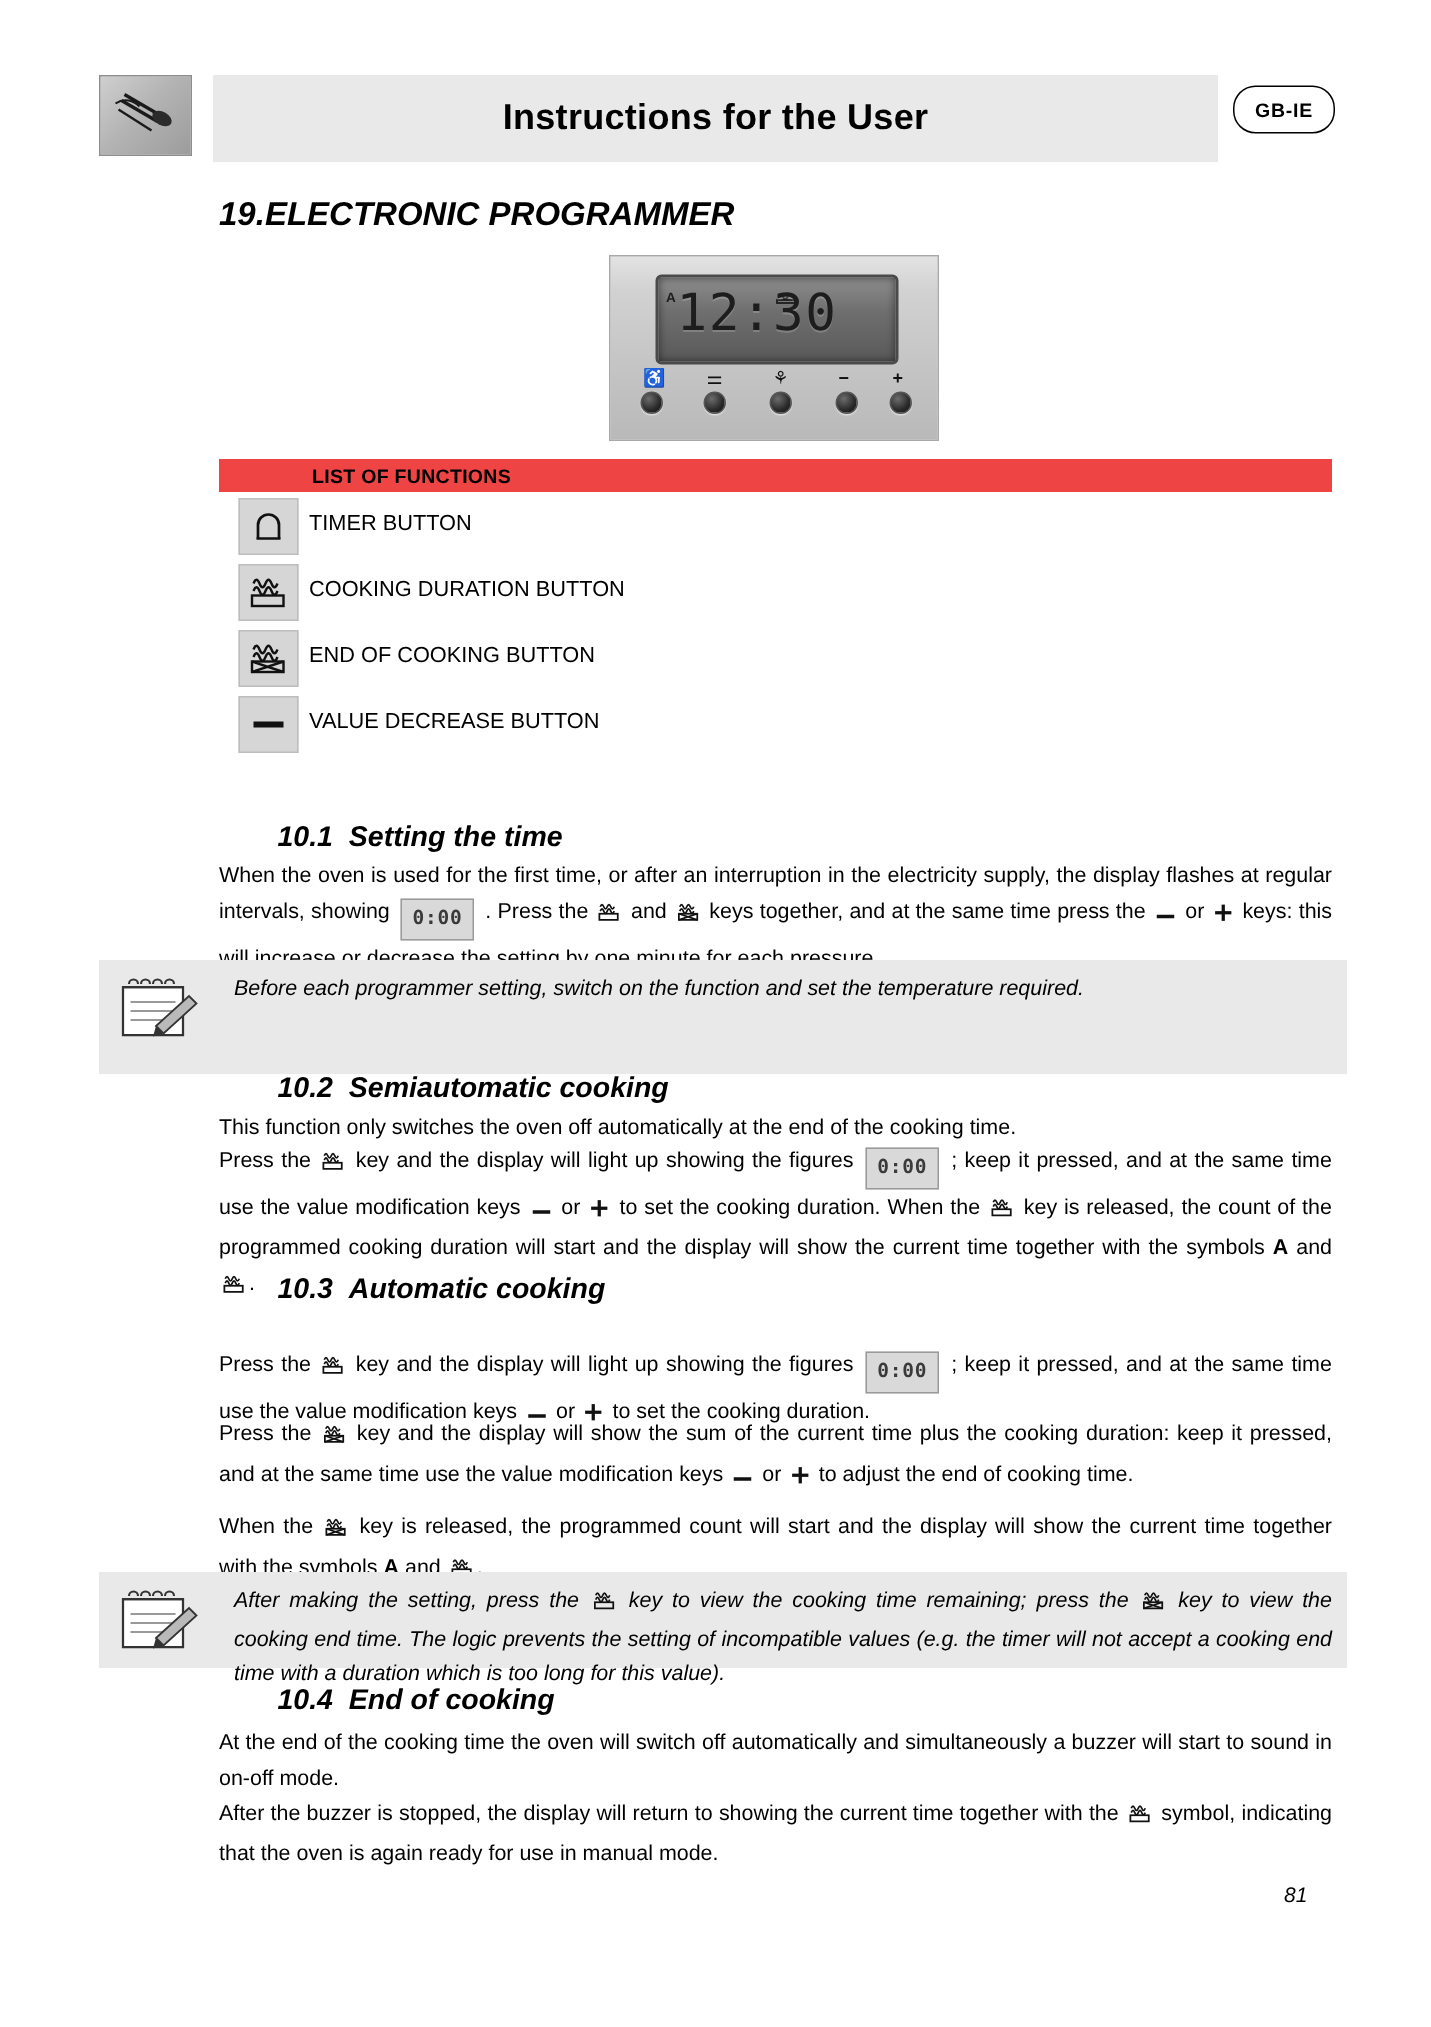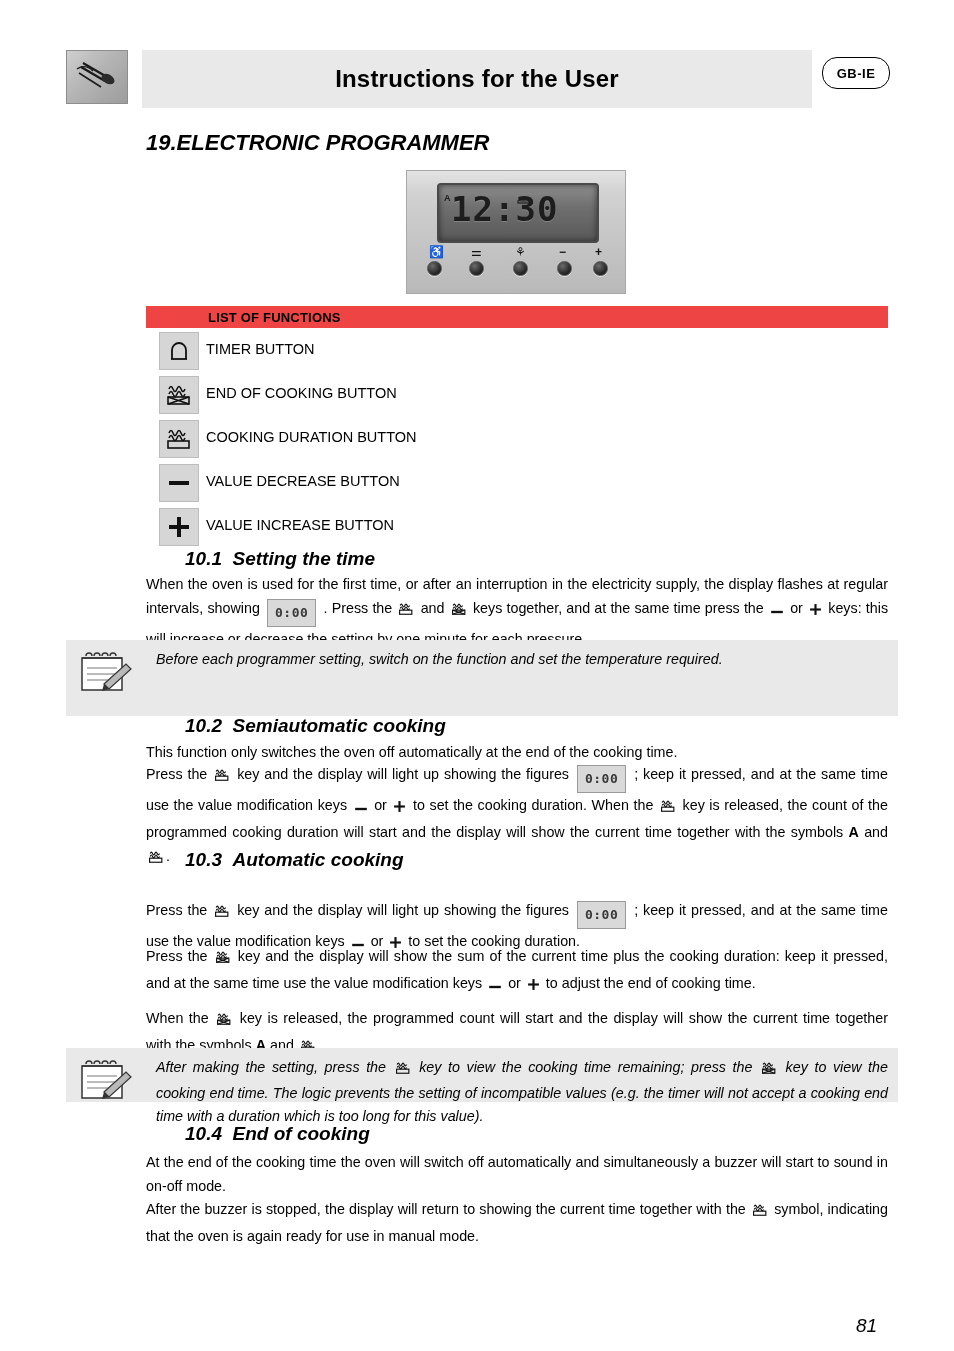--- a/index.html
+++ b/index.html
@@ -53,21 +53,21 @@
   }
   .prog-display{
     position:absolute;left:30px;top:12px;width:158px;height:56px;
     background:linear-gradient(180deg,#8d8d8d 0%,#6f6f6f 40%,#595959 100%);
     border:2px solid #4a4a4a;border-radius:4px;
     box-shadow:inset 0 0 6px rgba(0,0,0,.55);
   }
   .lcd-digits{
     position:absolute;left:12px;top:4px;
     font-family:"DejaVu Sans Mono", monospace;
-    font-size:34px;font-weight:bold;color:#1d1d1d;
+    font-size:34px;font-weight:normal;color:#1d1d1d;
     letter-spacing:1px;
     text-shadow:0 1px 0 rgba(255,255,255,.18);
   }
   .lcd-a{
     position:absolute;left:5px;top:8px;font-size:9px;font-weight:bold;color:#1d1d1d;
   }
   .lcd-top-icon{position:absolute;left:78px;top:5px;}
   .prog-icons{
     position:absolute;left:16px;top:74px;width:186px;height:16px;
   }
@@ -125,21 +125,21 @@
     background:#d9d9d9;border:1px solid #9a9a9a;
     padding:1px 7px;margin:0 3px;
     font-family:"DejaVu Sans Mono", monospace;
     font-size:13px;font-weight:bold;color:#3a3a3a;
     letter-spacing:.5px;
   }
   .gl{display:inline-block;vertical-align:-3px;margin:0 2px;}
   .bold{font-weight:bold;}
 
   .pageno{
-    position:absolute;left:856px;top:1315px;font-size:19px;font-style:italic;
+    position:absolute;left:856px;top:1255px;font-size:14px;font-style:italic;
   }
 </style>
 </head>
 <body>
 
 <div class="page">
 
   <div class="header">
     <div class="logo-box">
       <svg width="44" height="36" viewBox="0 0 44 36">
@@ -201,69 +201,58 @@
     <div class="lof-row">
       <div class="lof-icon">
         <svg width="22" height="24" viewBox="0 0 22 24">
             <g fill="none" stroke="#111" stroke-width="1.8">
           <path d="M4 20 L4 11 a7 7 0 0 1 14 0 L18 20"></path>
               <path d="M3 20 L19 20"></path>
             </g>
           </svg>
       </div>
       <div class="lof-label">TIMER BUTTON</div>
+    </div>
+
+    <div class="lof-row">
+      <div class="lof-icon">
+        <svg width="26" height="24" viewBox="0 0 26 24">
+            <g fill="none" stroke="#111" stroke-width="1.6">
+          <path d="M3 11 q2-5 4 0 q2 5 4 0 q2-5 4 0 q2 5 4 0"></path>
+          <path d="M3 6 q2-5 4 0 q2 5 4 0 q2-5 4 0 q2 5 4 0"></path>
+          <rect x="2" y="14" width="21" height="7"></rect>
+            </g>
+          </svg>
+      </div>
+      <div class="lof-label">COOKING DURATION BUTTON</div>
     </div>
 
     <div class="lof-row">
       <div class="lof-icon">
         <svg width="26" height="24" viewBox="0 0 26 24">
             <g fill="none" stroke="#111" stroke-width="1.6">
           <path d="M3 11 q2-5 4 0 q2 5 4 0 q2-5 4 0 q2 5 4 0"></path>
           <path d="M3 6 q2-5 4 0 q2 5 4 0 q2-5 4 0 q2 5 4 0"></path>
           <rect x="2" y="14" width="21" height="7"></rect>
           <path d="M2 14 L23 21 M23 14 L2 21"></path>
             </g>
           </svg>
       </div>
       <div class="lof-label">END OF COOKING BUTTON</div>
     </div>
 
     <div class="lof-row">
       <div class="lof-icon">
-        <svg width="26" height="24" viewBox="0 0 26 24">
-            <g fill="none" stroke="#111" stroke-width="1.6">
-          <path d="M3 11 q2-5 4 0 q2 5 4 0 q2-5 4 0 q2 5 4 0"></path>
-          <path d="M3 6 q2-5 4 0 q2 5 4 0 q2-5 4 0 q2 5 4 0"></path>
-          <rect x="2" y="14" width="21" height="7"></rect>
-            </g>
-          </svg>
-      </div>
-      <div class="lof-label">COOKING DURATION BUTTON</div>
-    </div>
-
-    <div class="lof-row">
-      <div class="lof-icon">
         <svg width="24" height="10" viewBox="0 0 24 10">
             <rect x="2" y="3" width="20" height="4" fill="#111"></rect>
           </svg>
       </div>
       <div class="lof-label">VALUE DECREASE BUTTON</div>
     </div>
 
-    <div class="lof-row">
-      <div class="lof-icon">
-        <svg width="24" height="24" viewBox="0 0 24 24">
-            <g fill="#111">
-              <rect x="2" y="10" width="20" height="4"></rect>
-              <rect x="10" y="2" width="4" height="20"></rect>
-            </g>
-          </svg>
-      </div>
-      <div class="lof-label">VALUE INCREASE BUTTON</div>
-    </div>
   </div>
 
   <div class="h2" style="top:548px">
     <span class="num">10.1</span>&nbsp;&nbsp;<span>Setting the time</span>
   </div>
 
   <p class="txt" style="top:572px">
     <span>When the oven is used for the first time, or after an interruption in the electricity supply, the display flashes at regular intervals, showing</span>
     <span class="chip">0:00</span>
     <span>. Press the</span>
@@ -439,21 +428,21 @@
     <span>and</span>
     <span class="gl"><svg width="16" height="14" viewBox="0 0 26 24">
           <g fill="none" stroke="#111" stroke-width="2">
             <path d="M3 11 q2-5 4 0 q2 5 4 0 q2-5 4 0 q2 5 4 0"></path>
             <path d="M3 6 q2-5 4 0 q2 5 4 0 q2-5 4 0 q2 5 4 0"></path>
             <rect x="2" y="14" width="21" height="7"></rect>
           </g>
         </svg></span><span>.</span>
   </p>
 
-  <div class="note" style="top:1048px;height:54px">
+  <div class="note" style="top:1048px;height:64px">
     <div class="note-icon">
       <svg width="62" height="46" viewBox="0 0 62 46">
         <path d="M8 10 L48 10 L48 42 L8 42 Z" fill="#ffffff" stroke="#333" stroke-width="1.5"></path>
         <path d="M8 10 L48 10" stroke="#333" stroke-width="1.5"></path>
         <g stroke="#777" stroke-width="1">
             <path d="M13 20 L43 20"></path>
             <path d="M13 26 L43 26"></path>
             <path d="M13 32 L38 32"></path>
           </g>
         <g stroke="#333" stroke-width="1.4" fill="none">

